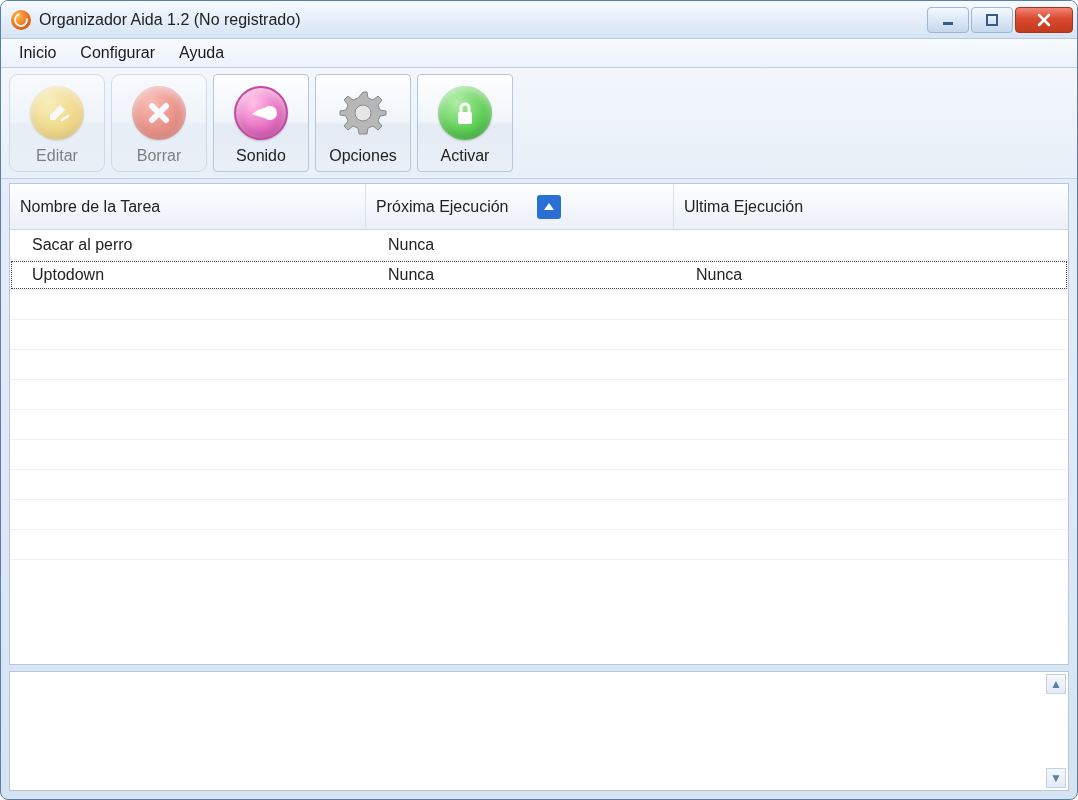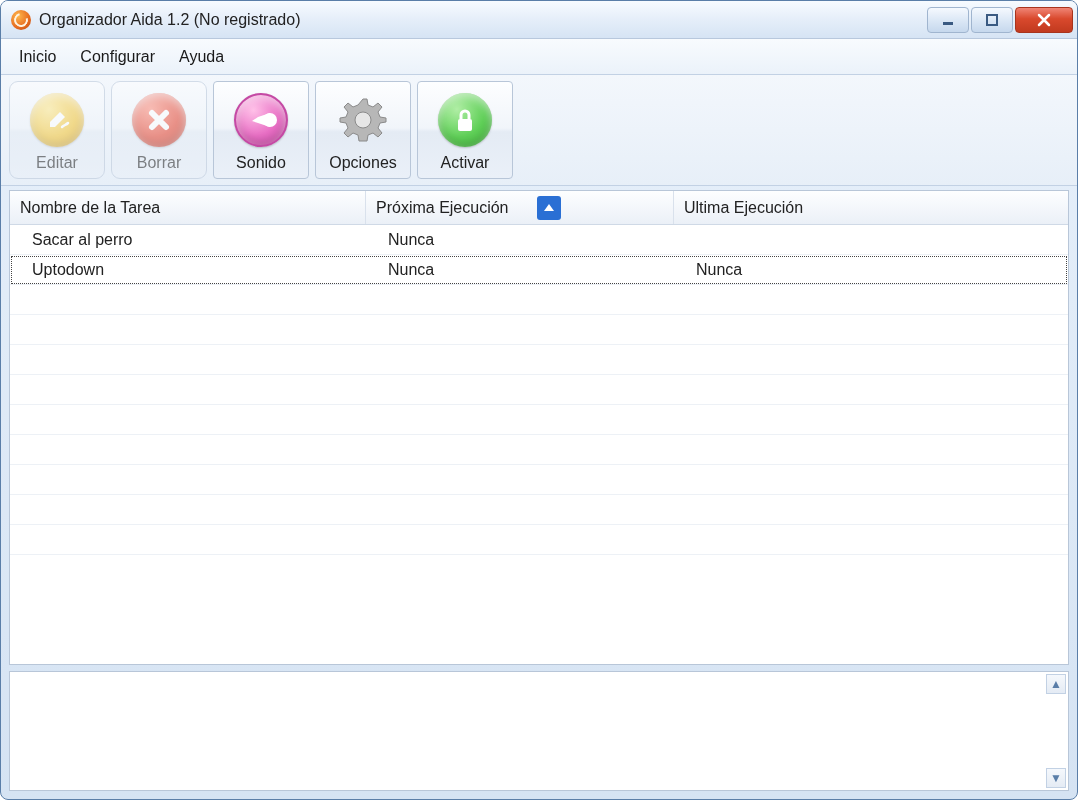--- a/index.html
+++ b/index.html
@@ -53,21 +53,21 @@
   display: flex; align-items: center; justify-content: center;
   cursor: default;
 }
 .win-btn.close {
   width: 58px;
   background: linear-gradient(to bottom, #f08575 0%, #d9492d 45%, #c13a1f 100%);
   border-color: #a8341d;
 }
 .win-btn svg { display: block; }
 .menubar {
-  height: 36px;
+  height: 29px;
   background: linear-gradient(to bottom, #f8fbfe 0%, #ebf2fa 100%);
   border-bottom: 1px solid #c2d1e4;
   display: flex;
   align-items: center;
   padding: 0 8px;
   gap: 4px;
 }
 .menu-item {
   padding: 4px 10px;
   font-size: 16px;
@@ -105,21 +105,21 @@
   border: 1px solid #b8c6d8;
   background: #fff;
   overflow: hidden;
   display: flex;
   flex-direction: column;
 }
 .table-header {
   display: flex;
   background: linear-gradient(to bottom, #fdfeff 0%, #f4f7fb 50%, #ebf0f7 100%);
   border-bottom: 1px solid #cfd9e6;
-  height: 34px;
+  height: 46px;
 }
 .th {
   padding: 6px 10px;
   border-right: 1px solid #d9e1ec;
   font-size: 16px;
   color: #222;
   display: flex;
   align-items: center;
   gap: 8px;
 }

